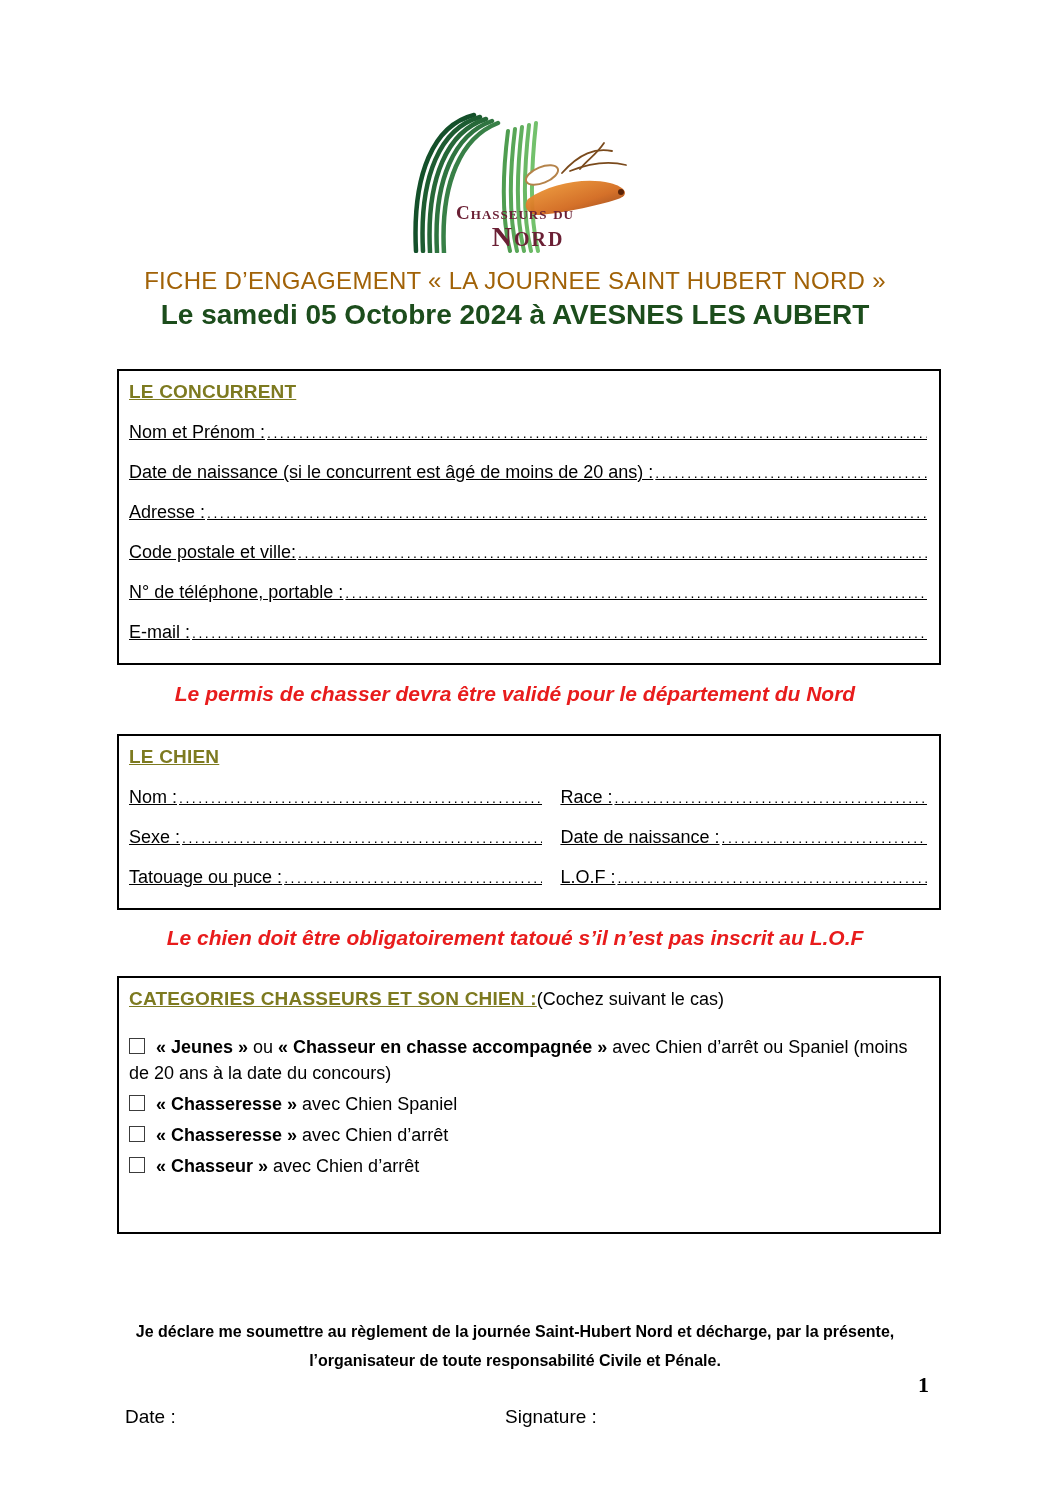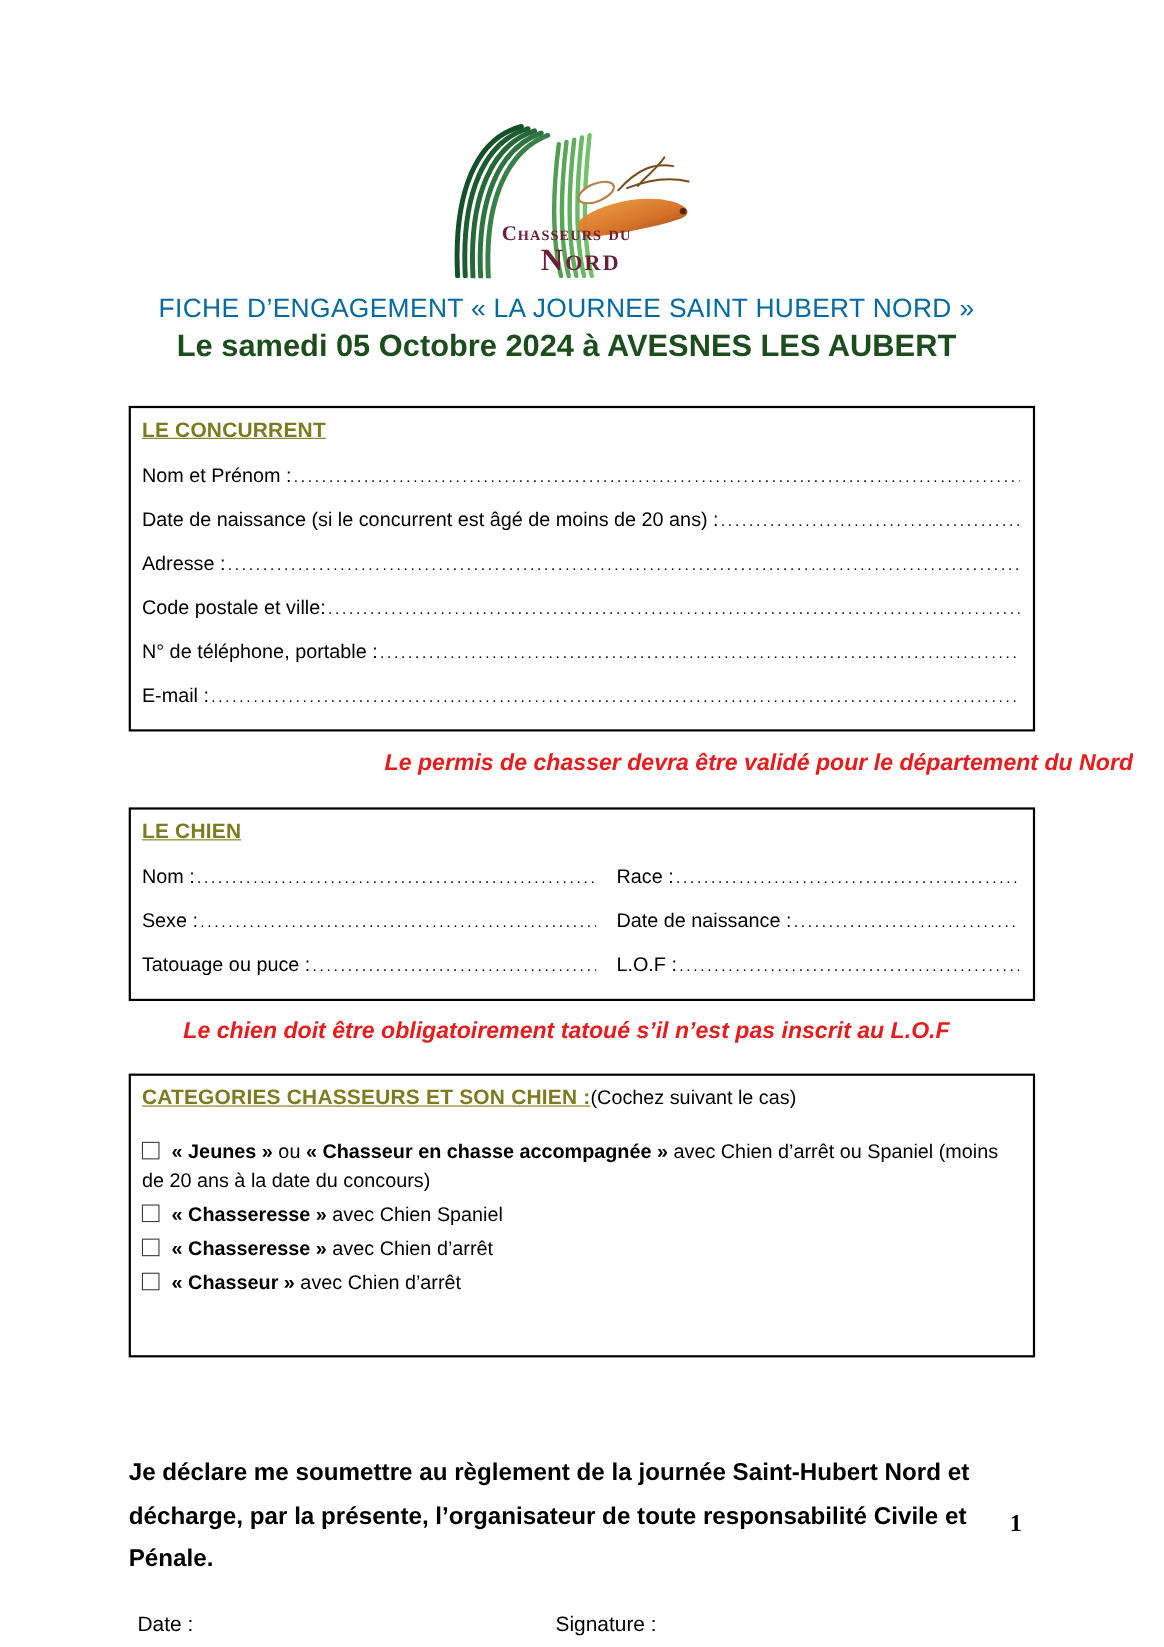--- a/index.html
+++ b/index.html
@@ -13,49 +13,49 @@
   }
   
   .logo{position:relative;width:250px;height:150px;margin:103px auto 0;}
   .logo svg{position:absolute;left:0;top:0;}
   .logo-text{position:absolute;left:0;right:0;bottom:2px;text-align:center;
     font-family:"Liberation Serif", serif;color:#6b2035;font-weight:700;
     font-variant:small-caps;line-height:1;}
   .logo-text .l1{display:block;font-size:19px;letter-spacing:1px;}
   .logo-text .l2{display:block;font-size:28px;margin-top:1px;margin-left:26px;letter-spacing:2px;}
   
-  .title1{margin-top:14px;text-align:center;color:#0369a1;font-size:24px;font-weight:400;letter-spacing:.3px;}
+  .title1{margin-top:14px;text-align:center;color:#a16207;font-size:24px;font-weight:400;letter-spacing:.3px;}
   .title2{margin-top:4px;text-align:center;color:#1c4d1c;font-size:28px;font-weight:700;}
   
   .box{margin:0 117px;border:2px solid #000;padding:10px 12px 20px 10px;box-sizing:border-box;width:824px;}
   .box-concurrent{margin-top:38px;}
   .box-chien{margin-top:28px;}
   .box-categories{margin-top:26px;min-height:258px;}
   .olive-heading{display:inline-block;color:#7d7a20;font-size:19px;font-weight:700;
     text-decoration:underline;letter-spacing:.2px;}
-  .field-row{display:flex;align-items:baseline;margin-top:19px;font-size:18px;}
+  .field-row{display:flex;align-items:baseline;margin-top:19px;font-size:18px;text-decoration:underline;}
   .flabel{white-space:nowrap;}
   .leader{flex:1 1 0;overflow:hidden;white-space:nowrap;letter-spacing:2.5px;
     font-size:14px;margin-left:2px;}
   .half{display:flex;align-items:baseline;overflow:hidden;}
   .half.left{flex:1.06 1 0;padding-right:18px;}
   .half.right{flex:0.94 1 0;}
   
   .red-note{color:#e81c1c;font-weight:700;font-style:italic;font-size:21px;text-align:center;}
-  .note1{margin-top:17px;text-align:right;}
+  .note1{margin-top:17px;}
   .note2{margin-top:16px;}
   
   .cat-head-suffix{font-size:18px;color:#000;}
   .cat-item{margin-top:5px;font-size:18px;line-height:26px;}
   .cat-item.first{margin-top:24px;}
   .cbx{display:inline-block;width:14px;height:14px;border:1.7px solid #3c3c3c;
     background:#fff;vertical-align:-1px;margin-right:11px;}
   .b{font-weight:700;}
   
-  .declaration{margin:84px 117px 0;text-align:left;font-weight:700;font-size:22px;line-height:1.8;}
+  .declaration{margin:84px 117px 0;text-align:center;font-weight:700;font-size:16px;line-height:1.8;}
   .date-row{margin:30px 0 0 125px;display:flex;font-size:19px;}
   .date-label{display:inline-block;width:380px;}
   .page-number{position:absolute;left:918px;top:1372px;
     font-family:"Liberation Serif", serif;font-size:22px;font-weight:700;}
 </style>
 </head>
 <body>
 
 <div class="page">
 

